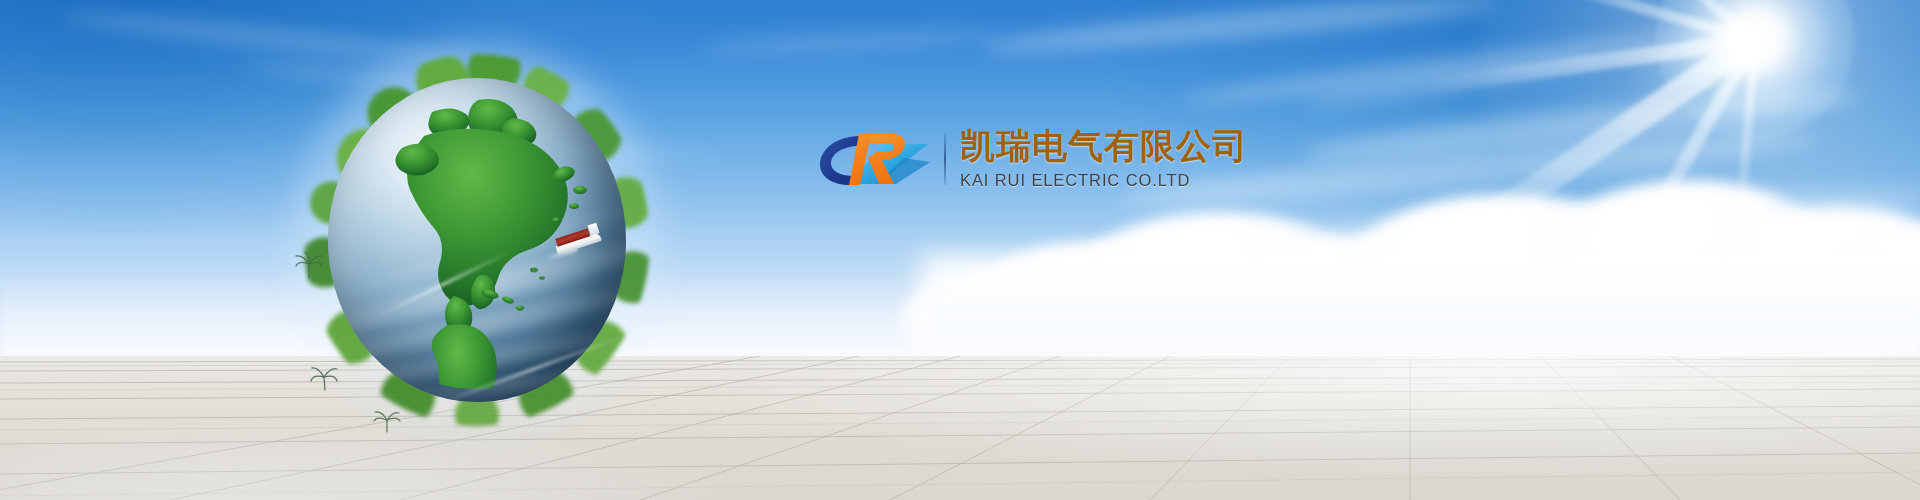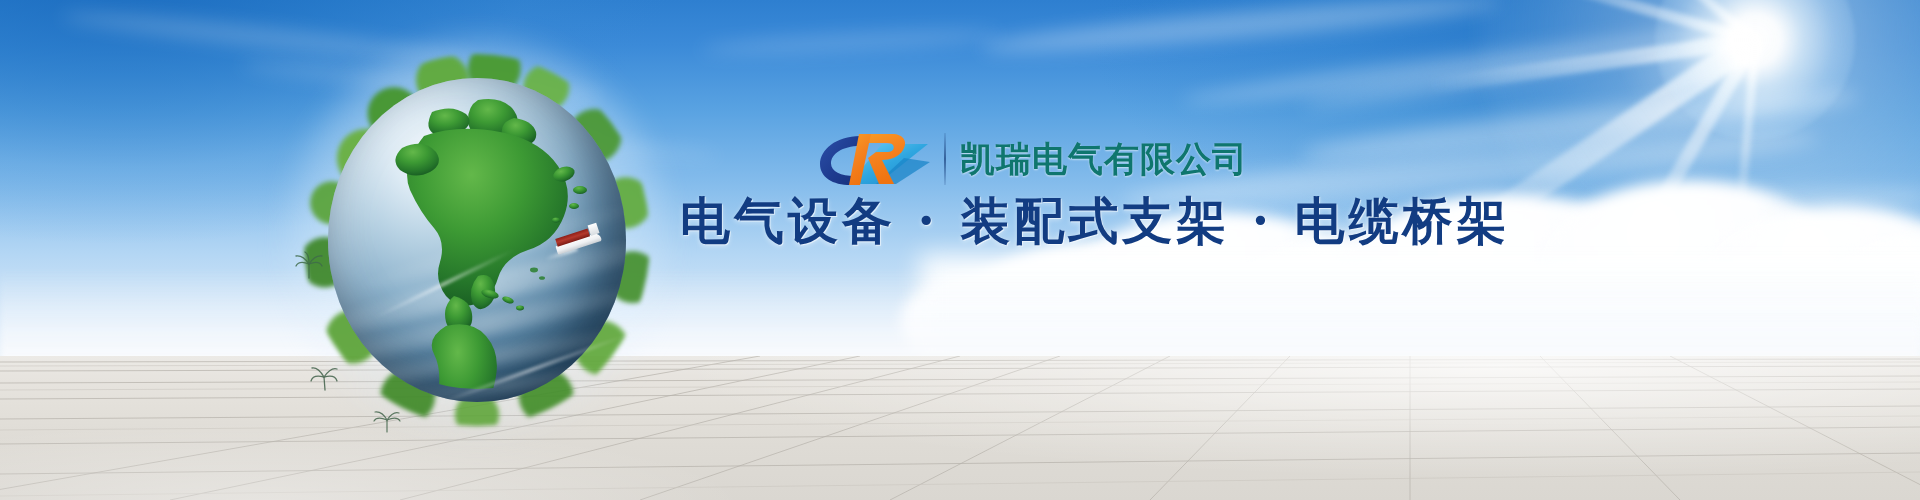--- a/index.html
+++ b/index.html
@@ -247,22 +247,22 @@
 
   .logo-row { position: absolute; left: 140px; top: 128px; display: flex; align-items: center; }
   .logo-mark { width: 122px; height: 62px; flex: 0 0 auto; }
   .logo-div {
     width: 2px; height: 52px; margin: 0 14px 0 6px;
     background: linear-gradient(to bottom, rgba(30,70,130,.15), rgba(30,70,130,.75), rgba(30,70,130,.15));
     flex: 0 0 auto;
   }
   .logo-names { display: flex; flex-direction: column; justify-content: center; }
   .name-cn {
-    font-family: Liberation Sans, sans-serif;
-    font-size: 35px; font-weight: 700; color: #0f766e;
+    font-family: Liberation Serif, serif;
+    font-size: 35px; font-weight: 700; color: #a16207;
     letter-spacing: 1px; line-height: 1.06;
     text-shadow: 0 1px 2px rgba(255,255,255,.6);
   }
   .name-en {
     font-family: "Liberation Sans", sans-serif;
     font-size: 16.5px; font-weight: 400; color: #3a4147;
     letter-spacing: 0.9px; margin-top: 5px;
     text-shadow: 0 1px 1px rgba(255,255,255,.55);
   }
 
@@ -502,19 +502,19 @@
         <path d="M44 6 L76 6 C88 6 92 14 87 22 C83 29 74 32 66 32
                  L78 56 L63 56 L52 30 L60 24 L72 24 C77 24 79 20 77 17
                  C75.5 15 72 15 68 15 L50 15 Z" fill="url(#rorange)"></path>
         <path d="M43 6 L55 6 L44 57 L33 57 Z" fill="url(#rorange)"></path>
       </svg>
 
       <div class="logo-div"></div>
 
       <div class="logo-names">
         <div class="name-cn">凯瑞电气有限公司</div>
+        <div class="name-en">KAI RUI ELECTRIC CO.LTD</div>
       </div>
     </div>
 
-    <div class="tagline">电气设备 · 装配式支架 · 电缆桥架</div>
 
   </div>
 </div>
 
 </body></html>

